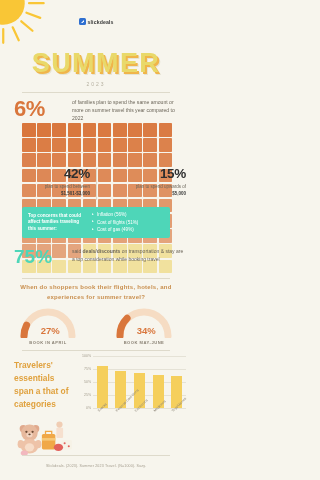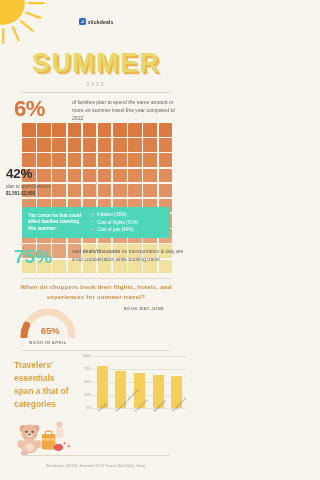--- a/index.html
+++ b/index.html
@@ -39,21 +39,21 @@
   .big84-txt { position: absolute; left: 72px; top: 99px; width: 110px;
                font-size: 5.1px; line-height: 1.55; color: #6b6559; }
 
   
   .grid { position: absolute; left: 22px; top: 123px; width: 150px;
           display: grid; grid-template-columns: repeat(10, 1fr); gap: 1.6px 1.6px; }
   .cell { width: 100%; aspect-ratio: 1 / 1; border-radius: .8px; }
 
   
   .dual { position: absolute; left: 0; top: 166px; width: 192px; display: flex; }
-  .dual .col { flex: 1; text-align: left; padding: 0 6px; }
+  .dual .col { flex: 1; text-align: right; padding: 0 6px; }
   .divider { position: absolute; left: 96px; top: 168px; width: 1px; height: 32px; background: #dedacb; }
   .pct { font-size: 13.5px; font-weight: bold; color: #2e2e2e; letter-spacing: -.3px; }
   .pct-sub { margin-top: 3px; font-size: 4.5px; line-height: 1.5; color: #6b6559; }
   .pct-sub b { color: #3a3a3a; }
 
   
   .teal { position: absolute; left: 22px; top: 207px; width: 148px; height: 31px;
           background: #4ed6b8; border-radius: 2px; display: flex; align-items: center; padding: 4px 6px; }
   .teal-l { width: 58px; font-size: 4.6px; font-weight: bold; color: #ffffff; line-height: 1.45; }
   .teal-r { flex: 1; padding-left: 6px; }
@@ -243,20 +243,27 @@
 
   <div class="divider"></div>
   <div class="dual">
     <div class="col">
       <div class="pct">42%</div>
       <div class="pct-sub">
         <span>plan to spend between</span><br>
         <b>$1,501-$3,000</b>
       </div>
     </div>
+    <div class="col">
+      <div class="pct">15%</div>
+      <div class="pct-sub">
+        <span>plan to spend upwards of</span><br>
+        <b>$5,000</b>
+      </div>
+    </div>
   </div>
 
   <div class="teal">
     <div class="teal-l">Top concerns that could affect families traveling this summer:</div>
     <ul class="teal-r" id="concerns-list">
         <li>Inflation (56%)</li>
         <li>Cost of flights (51%)</li>
         <li>Cost of gas (49%)</li>
       </ul>
   </div>
@@ -270,25 +277,32 @@
 
   <div class="qtitle">When do shoppers book their flights, hotels, and experiences for summer travel?</div>
 
   <div class="gauges">
     <div class="gauge">
       <div class="gauge-holder">
         <svg width="62" height="33" viewBox="0 0 62 33">
           <path d="M7 31 A24 24 0 0 1 55 31" fill="none" stroke="#f6dcc3" stroke-width="7" stroke-linecap="round"></path>
           <path d="M7 31 A24 24 0 0 1 9.6 20.2" fill="none" stroke="#d9763c" stroke-width="7" stroke-linecap="round"></path>
         </svg>
-        <span class="gauge-val">65%</span>
+        <span class="gauge-val">27%</span>
       </div>
       <div class="gauge-lbl">BOOK IN APRIL</div>
     </div>
     <div class="gauge">
+      <div class="gauge-holder">
+        <svg width="62" height="33" viewBox="0 0 62 33">
+          <path d="M7 31 A24 24 0 0 1 55 31" fill="none" stroke="#f6dcc3" stroke-width="7" stroke-linecap="round"></path>
+          <path d="M7 31 A24 24 0 0 1 14.1 13.3" fill="none" stroke="#d9763c" stroke-width="7" stroke-linecap="round"></path>
+        </svg>
+        <span class="gauge-val">34%</span>
+      </div>
       <div class="gauge-lbl">BOOK MAY-JUNE</div>
     </div>
   </div>
 
   <div class="rule" style="left:22px; top:350px; width:148px;"></div>
 
   <div class="essentials">Travelers' essentials span a that of categories</div>
   <div class="chart">
     <div class="yaxis" id="chart-yaxis">
         <div class="ytick" style="top: 52px;">0%</div>

